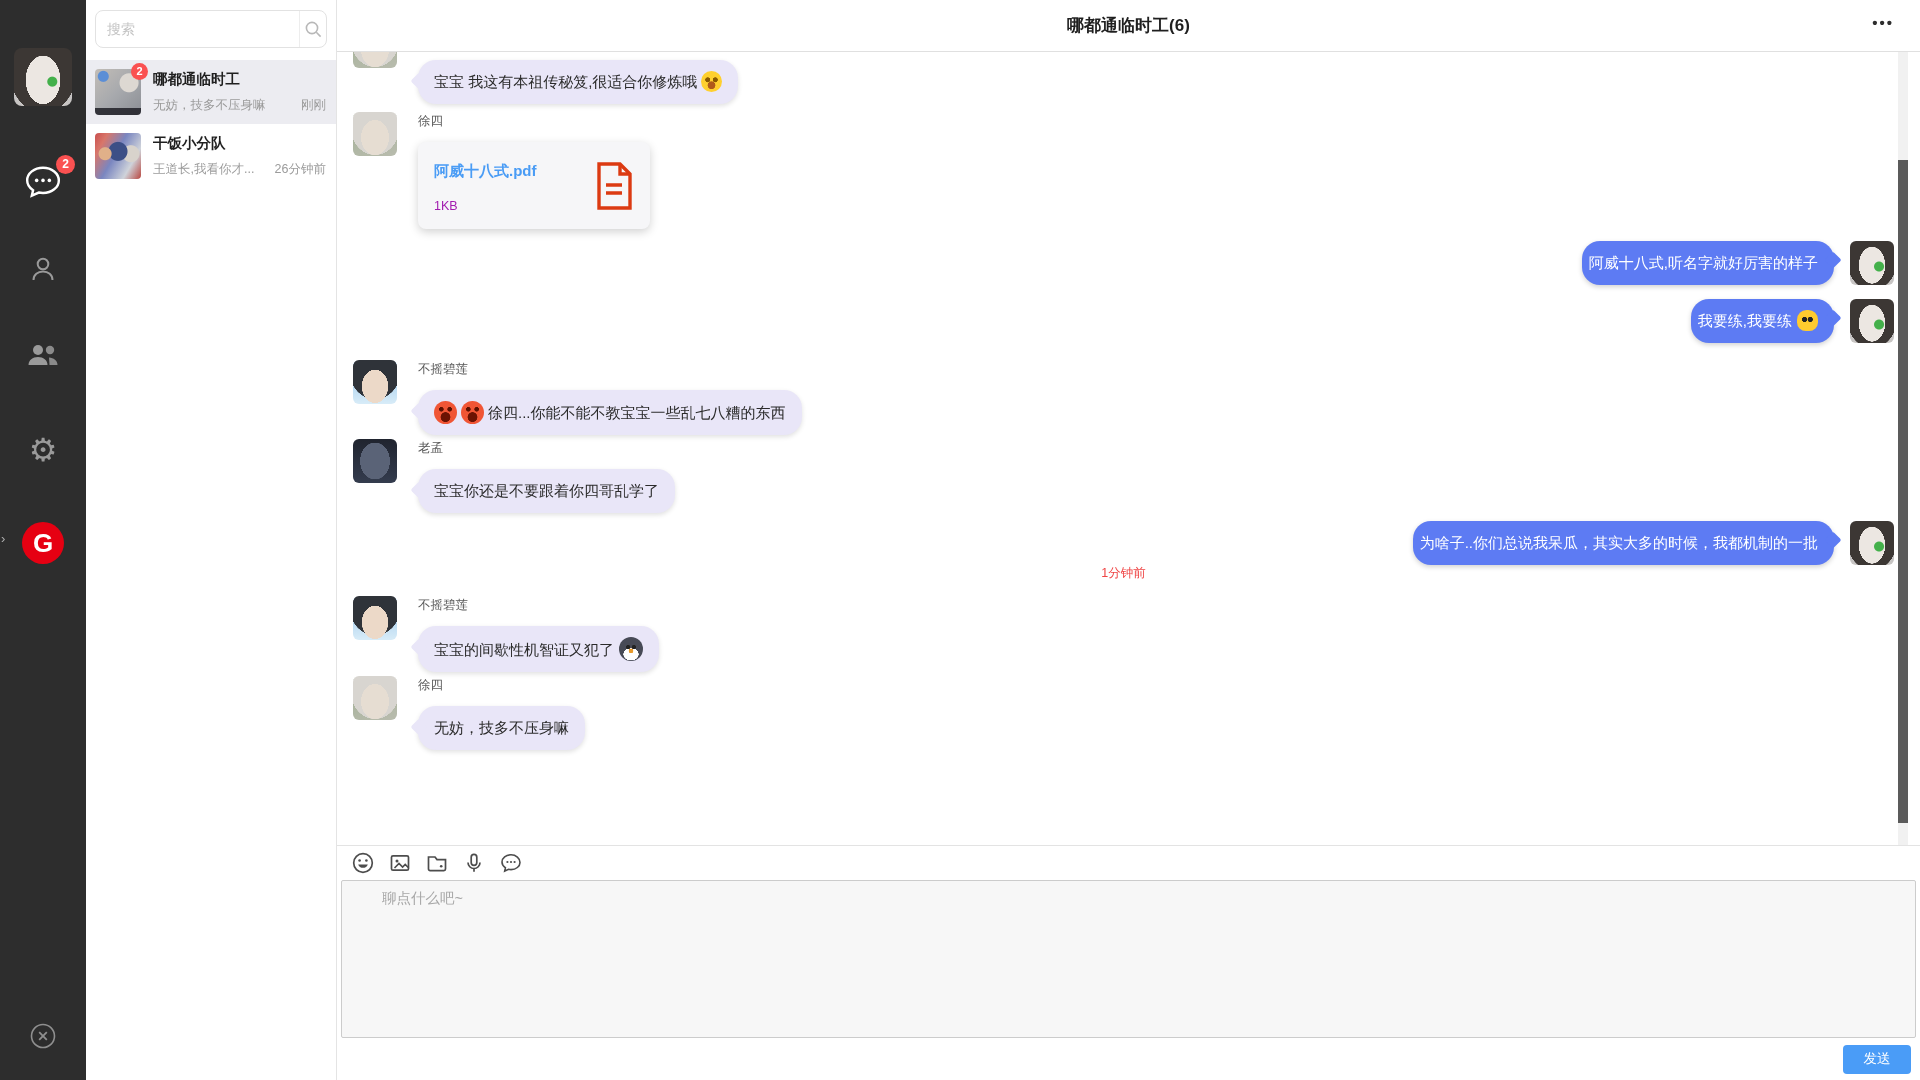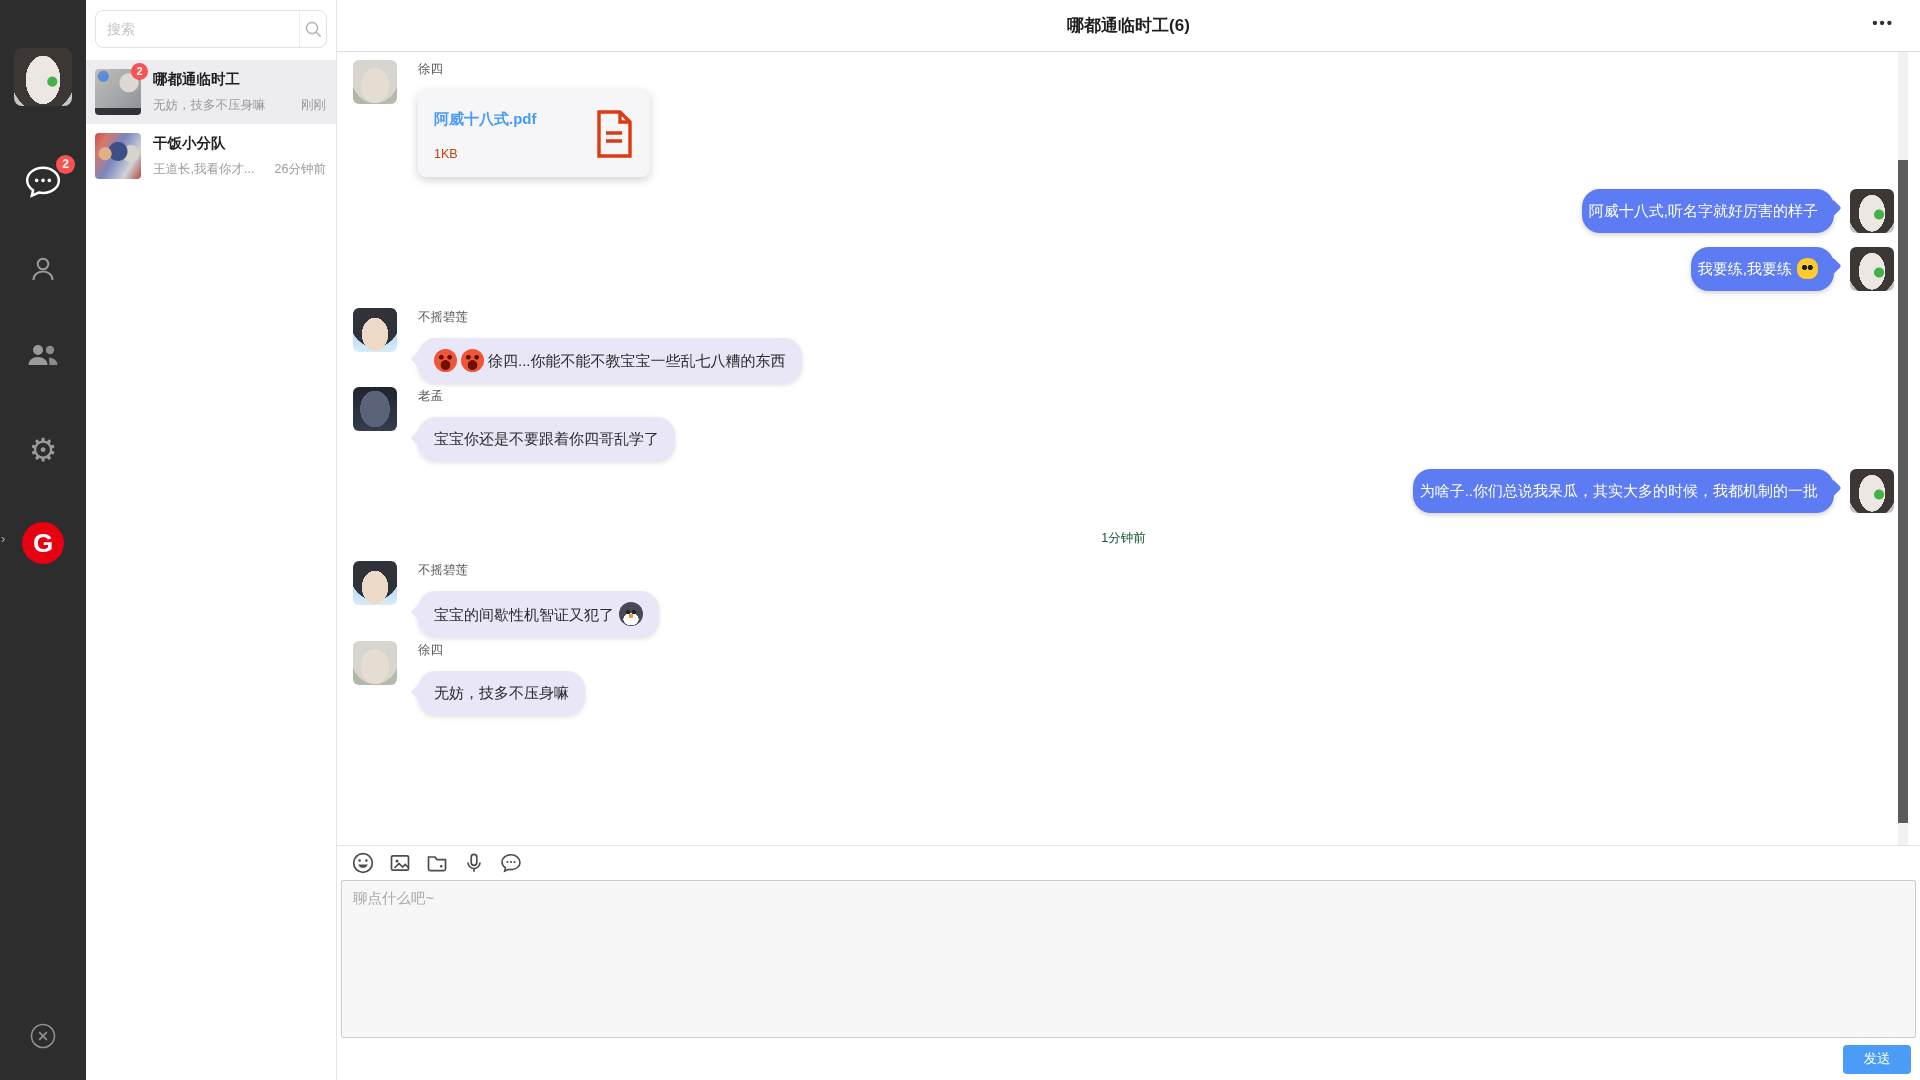--- a/index.html
+++ b/index.html
@@ -98,27 +98,27 @@
   .b-in { background:#e9e6f8; color:#2b2b2b; box-shadow:0 2px 5px rgba(0,0,0,.12); }
   .b-in::before { content:""; position:absolute; left:-5px; top:15px; width:12px; height:12px;
                   background:#e9e6f8; transform:rotate(45deg); border-radius:2px; }
   .b-out { background:#5d7bf3; color:#fff; box-shadow:0 2px 5px rgba(0,0,0,.18);padding-left:7px; }
   .b-out::before { content:""; position:absolute; right:-5px; top:13px; width:12px; height:12px;
                    background:#5d7bf3; transform:rotate(45deg); border-radius:2px; }
   .m-first { position:relative; padding-left:65px; margin-top:8px; }
   .m-first .avatar { position:absolute; left:0; top:-36px; }
   .g8{margin-top:8px} .g12{margin-top:12px} .g14{margin-top:14px} .g16{margin-top:4px}
   .g17{margin-top:17px}
-  .divider { text-align:center; font-size:12.5px; color:#14532d; margin-top:17px; }
+  .divider { text-align:center; font-size:12.5px; color:#ef4444; }
 
   .file-card { width:232px; background:#f6f6f8; border-radius:8px; padding:16px 16px 16px;
                box-shadow:0 3px 10px rgba(0,0,0,.18); display:flex; justify-content:space-between;
                align-items:center; cursor:pointer; }
   .fc-name { color:#4a9cf5; font-weight:bold; font-size:15px; margin:4px 0 18px; }
-  .fc-size { font-size:12.5px; color:#c2410c; }
+  .fc-size { font-size:12.5px; color:#a21caf; }
 
   
   .emo { display:inline-block; width:21px; height:21px; border-radius:50%; vertical-align:-5px; }
   .emo-hug { margin-left:4px; background:
       radial-gradient(circle at 32% 42%, #8a5a00 2.2px, transparent 2.8px),
       radial-gradient(circle at 68% 42%, #8a5a00 2.2px, transparent 2.8px),
       radial-gradient(circle at 50% 68%, #b05a1a 3.6px, transparent 4.2px), #ffd02e; }
   .emo-melt { margin-left:5px; border-radius:46% 46% 42% 42%; background:
       radial-gradient(circle at 36% 45%, #222 2.3px, transparent 2.9px),
       radial-gradient(circle at 63% 45%, #222 2.3px, transparent 2.9px), #ffcb2e; }
@@ -134,21 +134,21 @@
 
   
   .scroll-track { position:absolute; top:0; right:12px; width:10px; height:100%; background:#f1f1f1; cursor:pointer; }
   .scroll-thumb { position:absolute; left:0; top:108px; width:10px; height:663px; background:#5b5b5b; cursor:grab; }
 
   
   .composer { flex-shrink:0; border-top:1px solid #e3e3e3; background:#fff; }
   .toolbar { height:34px; display:flex; align-items:center; padding-left:14px; gap:13px; }
   .tool-btn { width:24px; height:24px; border:none; background:transparent; padding:0; cursor:pointer;
               display:flex; align-items:center; justify-content:center; }
-  .inputbox { margin:0 4px; height:158px; border:1px solid #cccccc; border-radius:2px; background:#f7f7f7; }
+  .inputbox { margin:0 4px; height:158px; border:1px solid #cccccc; border-radius:2px; background:#f7f7f7;padding-left:29px; }
   .inputbox textarea { width:100%; height:100%; background:transparent; border:none; outline:none;
       resize:none; padding:8px 11px; font-size:14.5px; color:#333;
       font-family:"Liberation Sans",sans-serif; }
   .inputbox textarea::placeholder { color:#a8a8a8; }
   .sendrow { height:42px; display:flex; align-items:center; justify-content:flex-end; padding-right:9px; }
   .send-btn { width:68px; height:29px; background:#4a9cf7; color:#fff; border:none; border-radius:4px;
               font-size:13.5px; cursor:pointer; font-family:"Liberation Sans",sans-serif; }
 </style>
 </head>
 <body>
@@ -240,20 +240,26 @@
   </section>
 
   <main class="chat">
     <header class="chat-header">
       <span class="chat-title">哪都通临时工(6)</span>
       <span class="chat-menu">•••</span>
     </header>
 
     <div class="messages">
 
+      <div class="mrow m-in m-first">
+        <div class="avatar av-xusi"></div>
+        <div class="mcol">
+          <div class="bubble b-in"><span>宝宝 我这有本祖传秘笈,很适合你修炼哦</span><span class="emo emo-hug"></span></div>
+        </div>
+      </div>
 
       <div class="mrow m-in g8">
         <div class="avatar av-xusi"></div>
         <div class="mcol">
           <div class="sender">徐四</div>
           <div class="file-card">
             <div>
               <div class="fc-name">阿威十八式.pdf</div>
               <div class="fc-size">1KB</div>
             </div>

